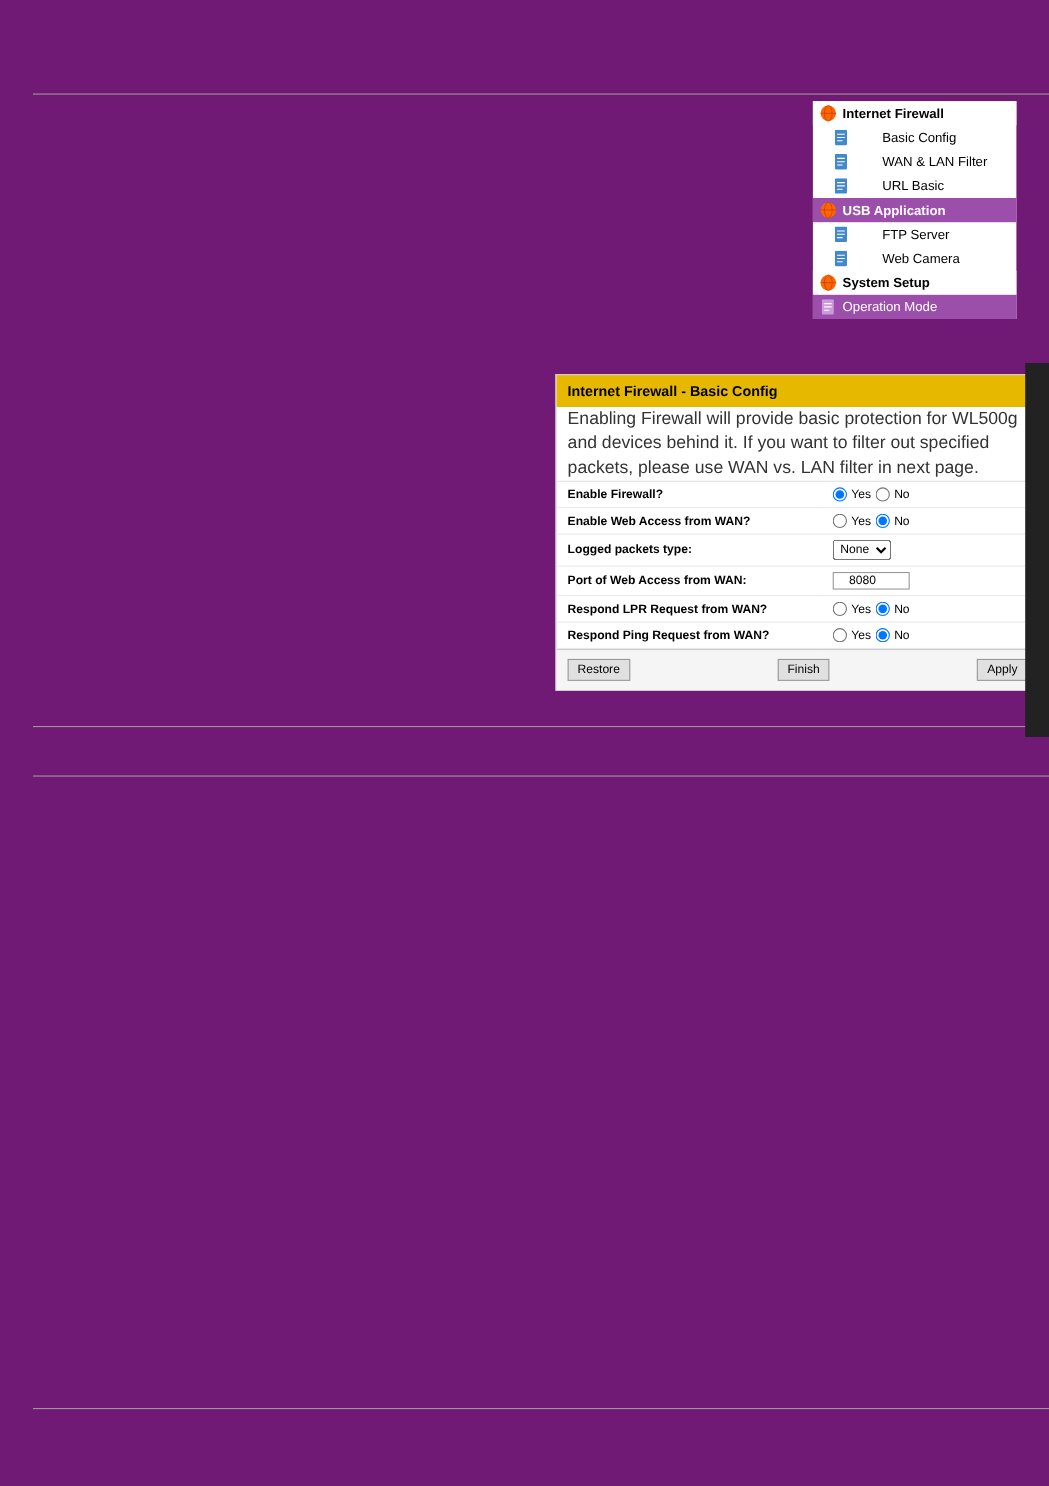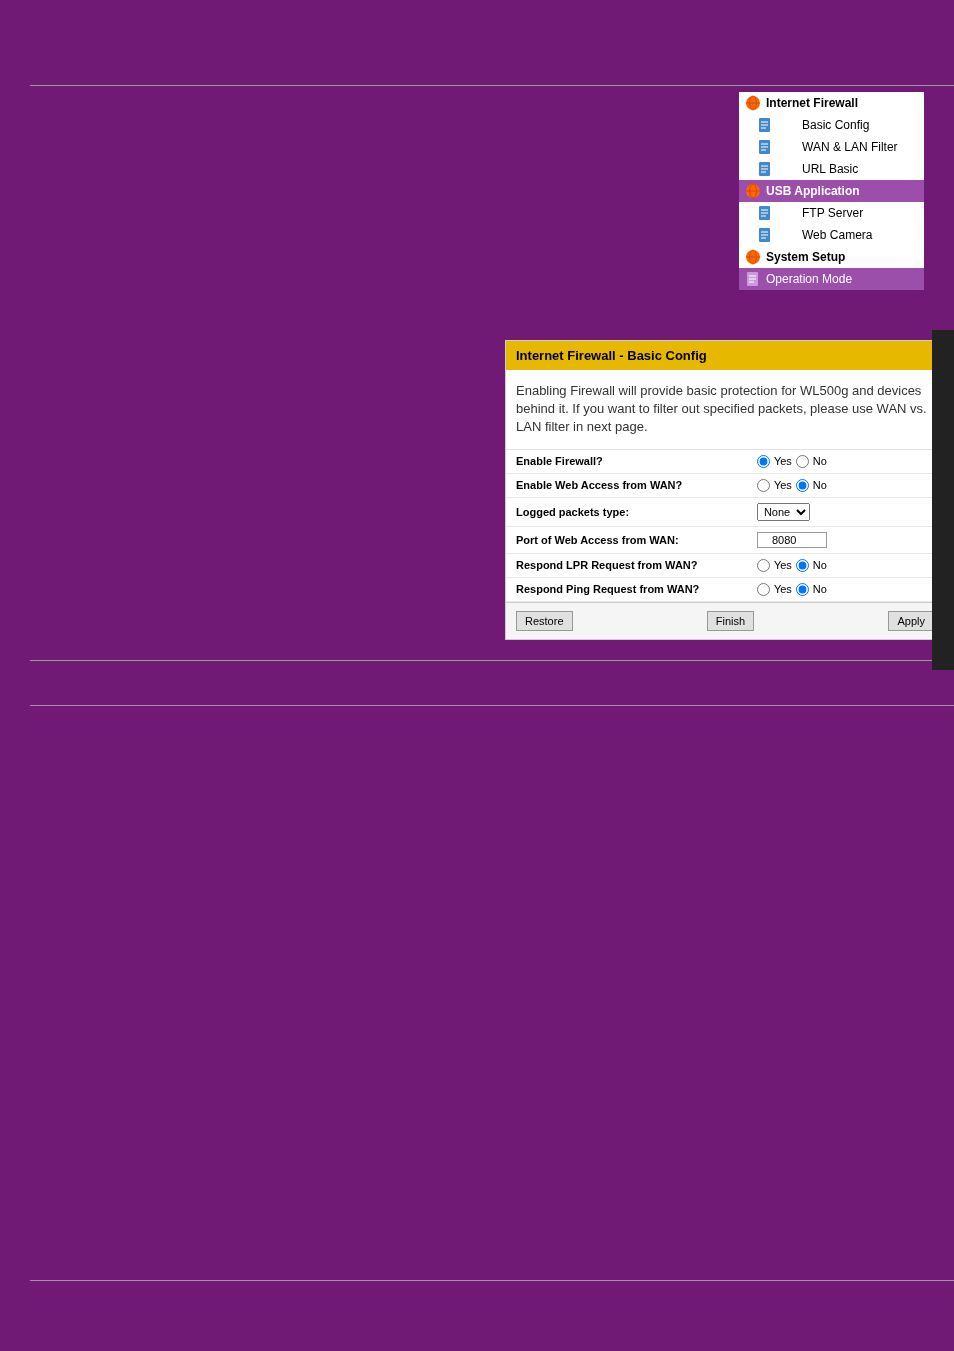--- a/index.html
+++ b/index.html
@@ -110,22 +110,22 @@
 
     .form-header {
       background: #e6b800;
       padding: 7px 10px;
       font-size: 13px;
       font-weight: bold;
       color: #000;
     }
 
     .form-description {
-      padding: 12px 10px;
-      font-size: 13px;
+      padding: 0 10px;
+      font-size: 16px;
       color: #333;
       border-bottom: 1px solid #e0e0e0;
       line-height: 1.4;
     }
 
     .form-table {
       width: 100%;
       border-collapse: collapse;
     }
 

